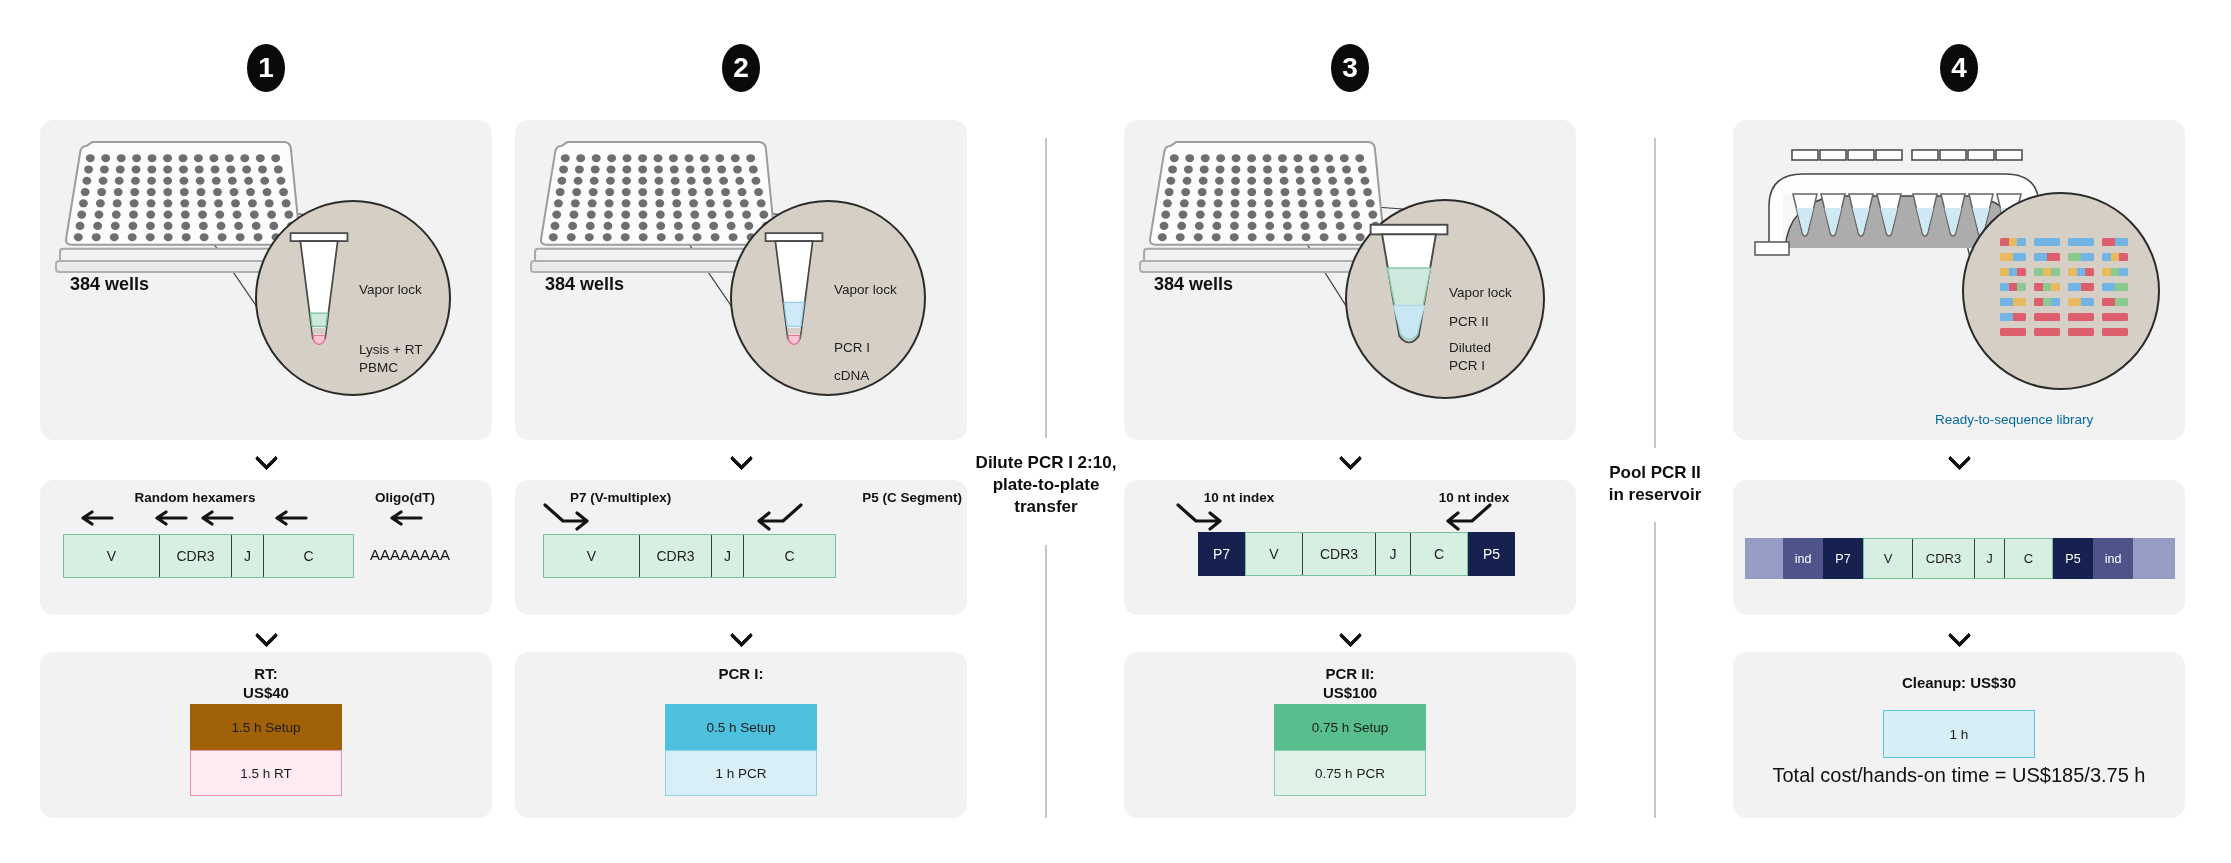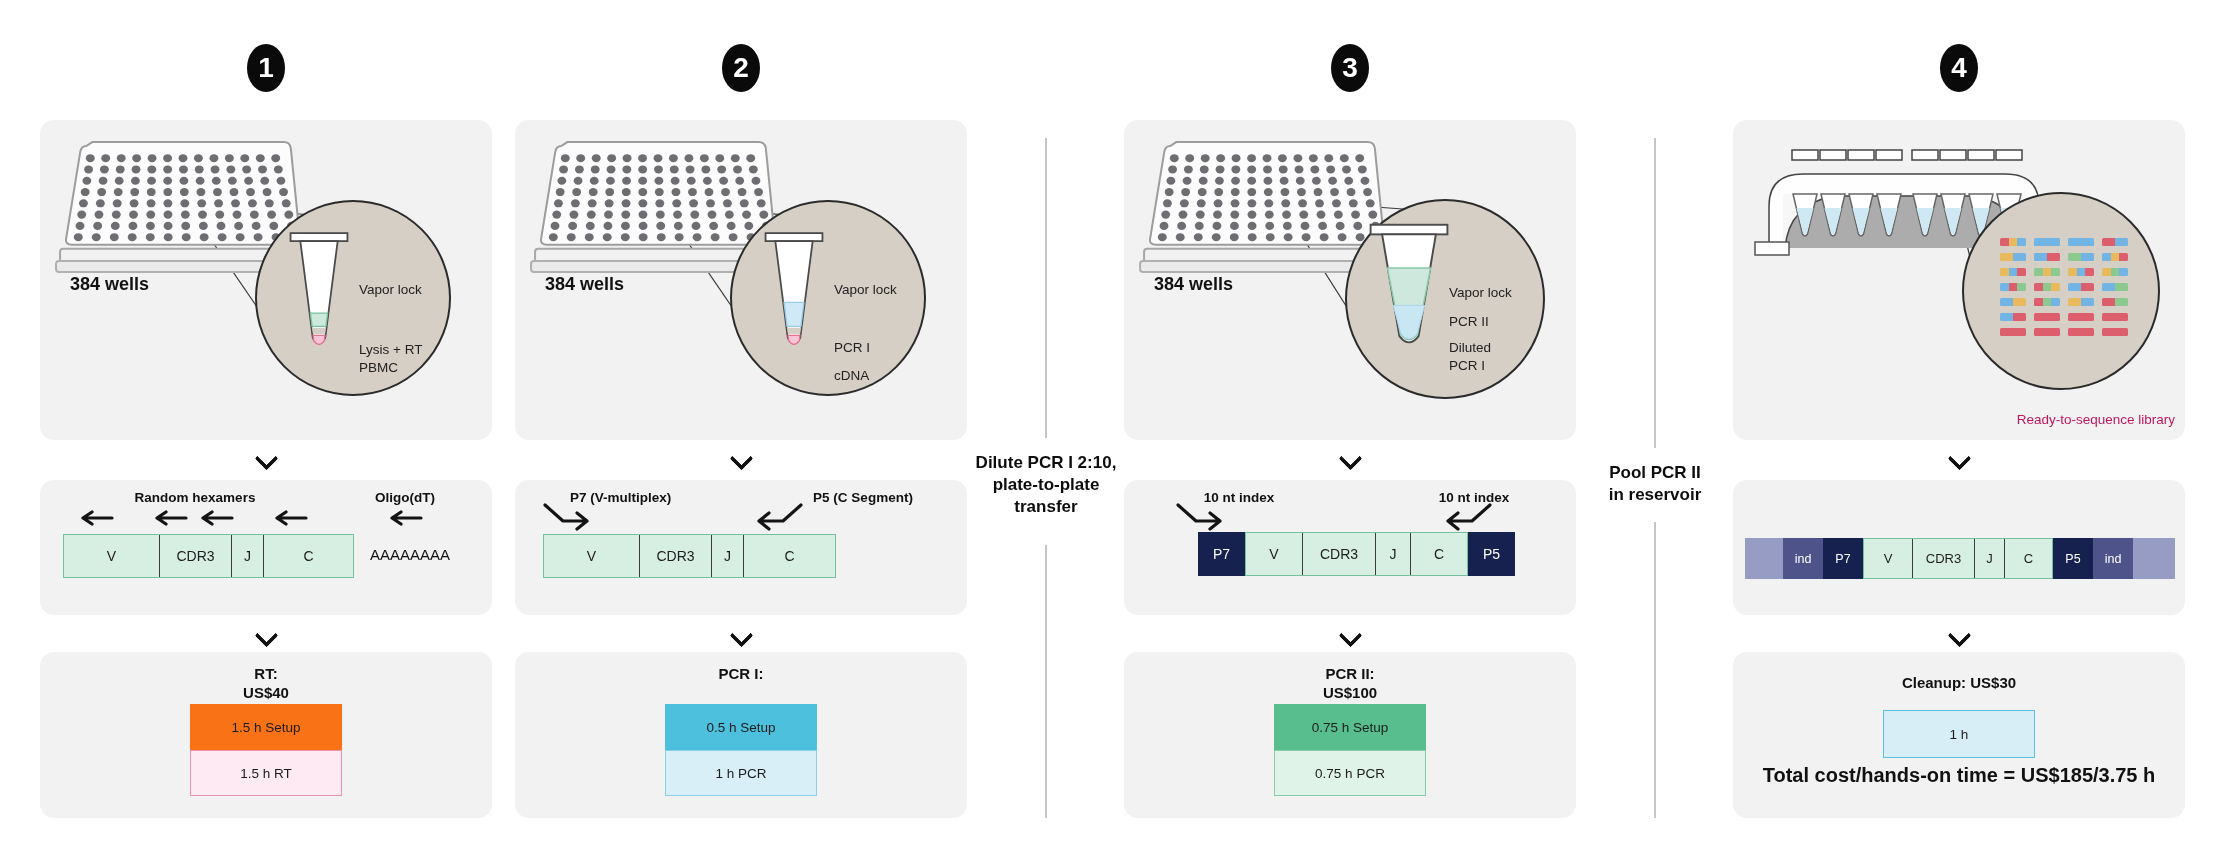--- a/index.html
+++ b/index.html
@@ -23,21 +23,21 @@
   .plate-wrap{position:absolute;left:14px;top:16px;width:260px;height:152px;}
   .wells-label{position:absolute;left:30px;top:154px;font-size:18px;font-weight:600;color:#111;}
 
   
   .zoom-circle{position:absolute;left:215px;top:80px;width:196px;height:196px;border-radius:50%;
                background:#d6cfc5;border:2px solid #2b2b2b;box-sizing:border-box;}
   .zoom-circle.p4{left:229px;top:72px;width:198px;height:198px;}
   .c-label{position:absolute;left:102px;font-size:13.5px;color:#222;white-space:nowrap;}
   .callout{position:absolute;left:0;top:0;}
   .tube{position:absolute;}
-  .caption{position:absolute;right:10px;top:292px;width:240px;text-align:right;font-size:13.5px;color:#be185d;}
+  .caption{position:absolute;right:10px;top:292px;width:240px;text-align:left;font-size:13.5px;color:#0369a1;}
 
   
   .reads{position:absolute;left:36px;top:44px;}
   .reads-row{display:flex;gap:8px;margin-bottom:7px;}
   .read-bar{width:26px;height:8px;display:flex;border-radius:1.5px;overflow:hidden;}
   .read-bar i{flex:1;display:block;}
 
   
   .mid-label{position:absolute;top:10px;font-size:13.5px;font-weight:600;color:#111;text-align:center;}
   .larr,.bent{position:absolute;}
@@ -49,28 +49,28 @@
   .seg.ind{background:#4e5489;color:#ffffff;font-size:12.5px;}
   .seg.pad{background:#969cc3;}
   .polya{position:absolute;left:330px;top:66px;font-size:15px;color:#111;}
 
   
   .cost-title{position:absolute;top:12px;width:100%;text-align:center;font-weight:700;
               font-size:15px;line-height:19px;color:#111;}
   .bar{position:absolute;left:50%;transform:translateX(-50%);width:152px;height:46px;
        display:flex;align-items:center;justify-content:center;font-size:13.5px;color:#1c1c1c;box-sizing:border-box;}
   .bar1{top:52px;} .bar2{top:98px;}
-  .b-pink{background:#f97316;}
+  .b-pink{background:#a16207;}
   .b-pinkl{background:#fdeaf2;border:1.5px solid #f090b5;}
   .b-cyan{background:#4dc0dd;}
   .b-cyanl{background:#d9eff7;border:1.5px solid #8ad2e8;}
   .b-green{background:#58be8e;}
   .b-greenl{background:#e0f3e9;border:1.5px solid #86cbaa;}
   .b-oneh{top:58px;height:48px;background:#d8eef6;border:1.5px solid #58c3e0;}
-  .total-line{position:absolute;top:112px;width:100%;text-align:center;font-size:20px;font-weight:700;color:#111;}
+  .total-line{position:absolute;top:112px;width:100%;text-align:center;font-size:20px;font-weight:400;color:#111;}
   .cleanup-title{position:absolute;top:22px;width:100%;text-align:center;font-size:15px;font-weight:600;color:#111;}
 
   
   .vline{position:absolute;width:2px;background:#c6c6c6;}
   .divider-text{position:absolute;font-size:17px;font-weight:700;line-height:22px;text-align:center;color:#0d0d0d;}
 </style>
 </head>
 <body>
 
 <div class="canvas">
@@ -387,21 +387,21 @@
         <div class="c-label" style="top:80px">Vapor lock</div>
         <div class="c-label" style="top:138px">PCR I</div>
         <div class="c-label" style="top:166px">cDNA</div>
       </div>
     </div>
 
     <div class="chev chev1"></div>
 
     <div class="card card-mid">
       <div class="mid-label" style="left:55px;width:180px;text-align:left">P7 (V-multiplex)</div>
-      <div class="mid-label" style="left:268px;width:160px;text-align:center">P5 (C Segment)</div>
+      <div class="mid-label" style="left:287px;width:160px;text-align:right">P5 (C Segment)</div>
       <svg class="bent" style="left:26px;top:22px" width="58" height="32" viewBox="0 0 58 32">
         <path d="M4,3 L22,19 L44,19 M36,11 L46,19 L36,27" fill="none" stroke="#141414" stroke-width="3.2" stroke-linecap="round" stroke-linejoin="round"></path>
       </svg>
       <svg class="bent" style="left:232px;top:22px" width="58" height="32" viewBox="0 0 58 32">
         <path d="M54,3 L36,19 L14,19 M22,11 L12,19 L22,27" fill="none" stroke="#141414" stroke-width="3.2" stroke-linecap="round" stroke-linejoin="round"></path>
       </svg>
       <div class="seqrow" style="left:28px;top:54px">
         <div class="greengrp">
           <div class="seg" style="width:95px">V</div>
           <div class="seg" style="width:72px">CDR3</div>

